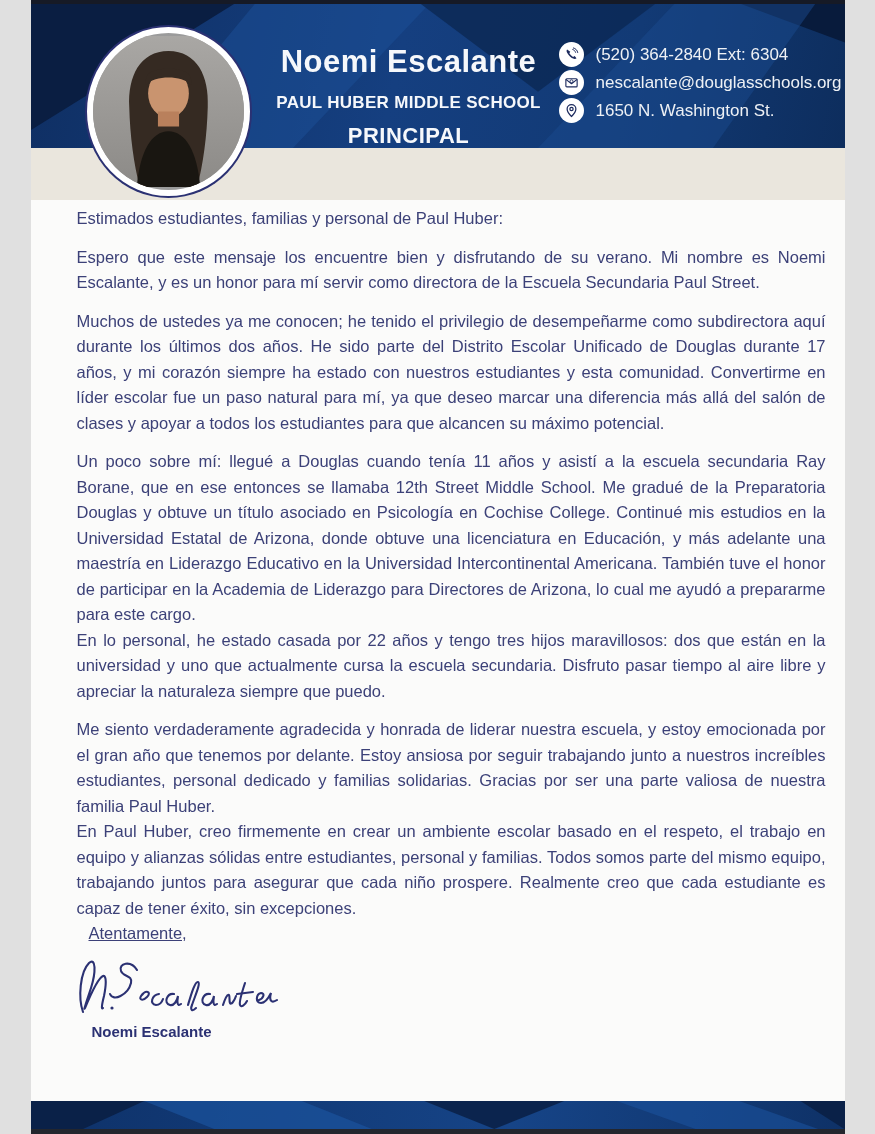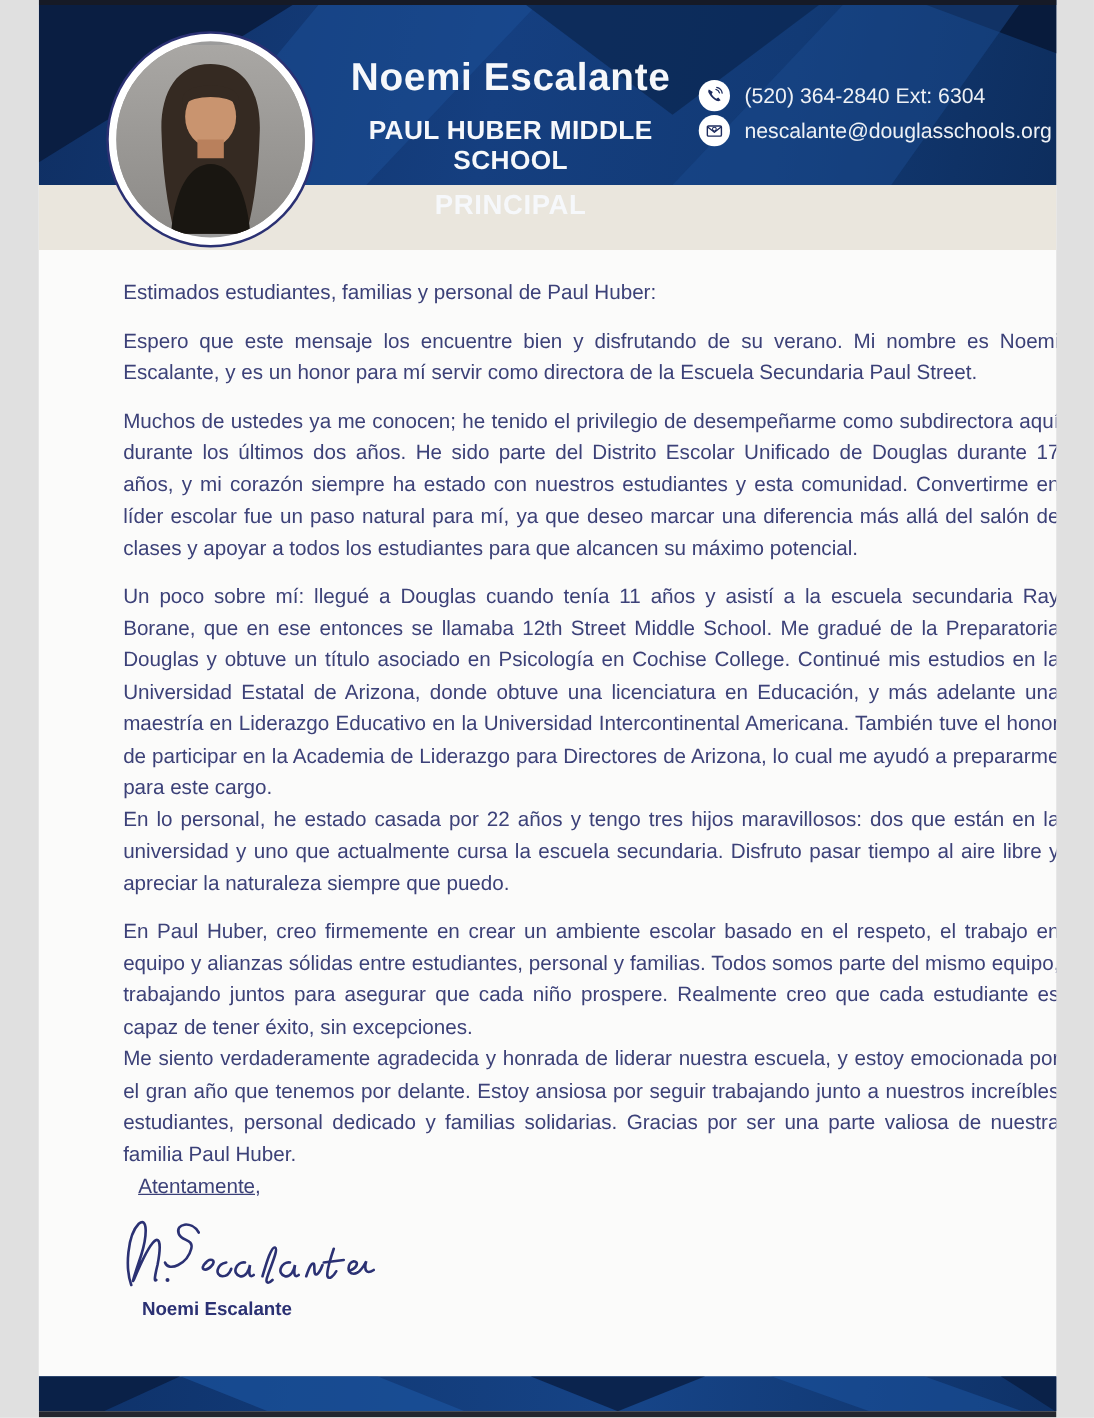--- a/index.html
+++ b/index.html
@@ -38,40 +38,40 @@
     overflow:hidden; background:#9b9b9b; z-index:5;
   }
   .avatar svg { display:block; width:100%; height:100%; }
 
   
   .namecol {
     position:absolute; top:44px; left:228px; width:300px;
     text-align:center; color:#f6f8fb; z-index:4;
   }
   .namecol .name { font-size:31px; font-weight:bold; letter-spacing:.5px; }
-  .namecol .school { font-size:21px; font-weight:bold; margin-top:13px; letter-spacing:.3px; }
+  .namecol .school { font-size:17px; font-weight:bold; margin-top:13px; letter-spacing:.3px; }
   .namecol .role { font-size:22px; font-weight:bold; margin-top:10px; letter-spacing:.5px; }
 
   
-  .contact { position:absolute; top:42px; left:528px; color:#eef1f5; font-size:17px; z-index:4;margin-top:22px; }
+  .contact { position:absolute; top:42px; left:528px; color:#eef1f5; font-size:17px; z-index:4; }
   .crow { display:flex; align-items:center; margin-bottom:3px; height:25px; }
   .crow.noicon { padding-left:37px; }
   .cicon {
     width:25px; height:25px; border-radius:50%; background:#ffffff;
     display:flex; align-items:center; justify-content:center; margin-right:12px; flex:none;
   }
   .cicon svg { width:15px; height:15px; }
   .ctext { white-space:nowrap; }
 
   
   .letter {
-    position:absolute; top:200px; left:68px; width:749px;
+    position:absolute; top:200px; left:46px; width:749px;
     color:#3c4178; font-size:16.5px; line-height:25.5px;
     text-align:justify;
-    padding-top:22px;
+    padding-top:6px;
   }
   .letter p { margin:0; }
   .block + .block { margin-top:13px; }
   .closing { margin-top:13px; padding-left:12px; text-align:left;text-decoration:underline; }
   .sig-svg { display:block; margin:8px 0 0 -4px; width:205px; height:64px; }
   .signer { margin-top:3px; padding-left:15px; font-size:15px; font-weight:bold; color:#2b3173; text-align:left; }
 
   
   .footer-band {
     position:absolute; bottom:5px; left:0; width:875px; height:28px;
@@ -138,41 +138,50 @@
     <div class="crow">
       <span class="cicon">
         <svg viewBox="0 0 24 24" fill="none" stroke="#1d2b5e" stroke-width="1.8" stroke-linejoin="round">
           <rect x="3" y="6" width="18" height="13" rx="1.5"></rect>
           <path d="M3,7 L12,14 L21,7"></path>
           <circle cx="12" cy="10" r="2.4" stroke-width="1.4"></circle>
         </svg>
       </span>
       <span class="ctext">nescalante@douglasschools.org</span>
     </div>
+    <div class="crow">
+      <span class="cicon">
+        <svg viewBox="0 0 24 24" fill="none" stroke="#1d2b5e" stroke-width="2">
+          <path d="M12,2.5 C8,2.5 5,5.6 5,9.5 C5,14.5 12,21.5 12,21.5 C12,21.5 19,14.5 19,9.5 C19,5.6 16,2.5 12,2.5 Z"></path>
+          <circle cx="12" cy="9.5" r="2.6"></circle>
+        </svg>
+      </span>
+      <span class="ctext">1650 N. Washington St.</span>
+    </div>
   </div>
 
   <div class="letter">
     <p class="block">Estimados estudiantes, familias y personal de Paul Huber:</p>
 
     <div class="block">
       <p>Espero que este mensaje los encuentre bien y disfrutando de su verano. Mi nombre es Noemi Escalante, y es un honor para mí servir como directora de la Escuela Secundaria Paul Street.</p>
     </div>
 
     <div class="block">
       <p>Muchos de ustedes ya me conocen; he tenido el privilegio de desempeñarme como subdirectora aquí durante los últimos dos años. He sido parte del Distrito Escolar Unificado de Douglas durante 17 años, y mi corazón siempre ha estado con nuestros estudiantes y esta comunidad. Convertirme en líder escolar fue un paso natural para mí, ya que deseo marcar una diferencia más allá del salón de clases y apoyar a todos los estudiantes para que alcancen su máximo potencial.</p>
     </div>
 
     <div class="block">
       <p>Un poco sobre mí: llegué a Douglas cuando tenía 11 años y asistí a la escuela secundaria Ray Borane, que en ese entonces se llamaba 12th Street Middle School. Me gradué de la Preparatoria Douglas y obtuve un título asociado en Psicología en Cochise College. Continué mis estudios en la Universidad Estatal de Arizona, donde obtuve una licenciatura en Educación, y más adelante una maestría en Liderazgo Educativo en la Universidad Intercontinental Americana. También tuve el honor de participar en la Academia de Liderazgo para Directores de Arizona, lo cual me ayudó a prepararme para este cargo.</p>
       <p>En lo personal, he estado casada por 22 años y tengo tres hijos maravillosos: dos que están en la universidad y uno que actualmente cursa la escuela secundaria. Disfruto pasar tiempo al aire libre y apreciar la naturaleza siempre que puedo.</p>
     </div>
 
     <div class="block">
+      <p>Me siento verdaderamente agradecida y honrada de liderar nuestra escuela, y estoy emocionada por el gran año que tenemos por delante. Estoy ansiosa por seguir trabajando junto a nuestros increíbles estudiantes, personal dedicado y familias solidarias. Gracias por ser una parte valiosa de nuestra familia Paul Huber.</p>
       <p>En Paul Huber, creo firmemente en crear un ambiente escolar basado en el respeto, el trabajo en equipo y alianzas sólidas entre estudiantes, personal y familias. Todos somos parte del mismo equipo, trabajando juntos para asegurar que cada niño prospere. Realmente creo que cada estudiante es capaz de tener éxito, sin excepciones.</p>
-      <p>Me siento verdaderamente agradecida y honrada de liderar nuestra escuela, y estoy emocionada por el gran año que tenemos por delante. Estoy ansiosa por seguir trabajando junto a nuestros increíbles estudiantes, personal dedicado y familias solidarias. Gracias por ser una parte valiosa de nuestra familia Paul Huber.</p>
     </div>
 
     <p class="closing">Atentamente,</p>
 
     <svg class="sig-svg" viewBox="0 0 205 64" fill="none" stroke="#2b3173" stroke-width="2.1" stroke-linecap="round">
       <path d="M10,57 C5,43 7,17 16,8 C23,2 23,17 18,33 C14,45 10,57 12,53 C17,41 25,23 30,21 C34,20 33,31 31,41 C29,49 28,55 30,53"></path>
       <circle cx="39" cy="53" r="1.6" fill="#2b3173" stroke="none"></circle>
       <path d="M64,15 C58,5 45,8 48,16 C50,22 60,20 58,28 C55,40 40,47 37,39"></path>
       <path d="M68,41 c5,-7 11,-4 6,1 c-5,5 -10,2 -4,-3"></path>
       <path d="M86,39 c-7,1 -10,10 -3,11 c4,0 6,-3 7,-6"></path>

